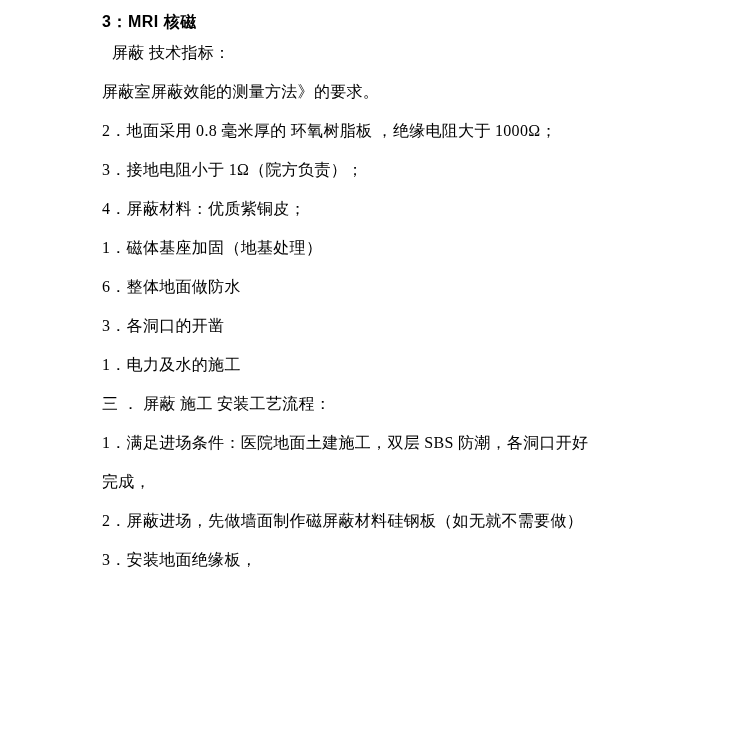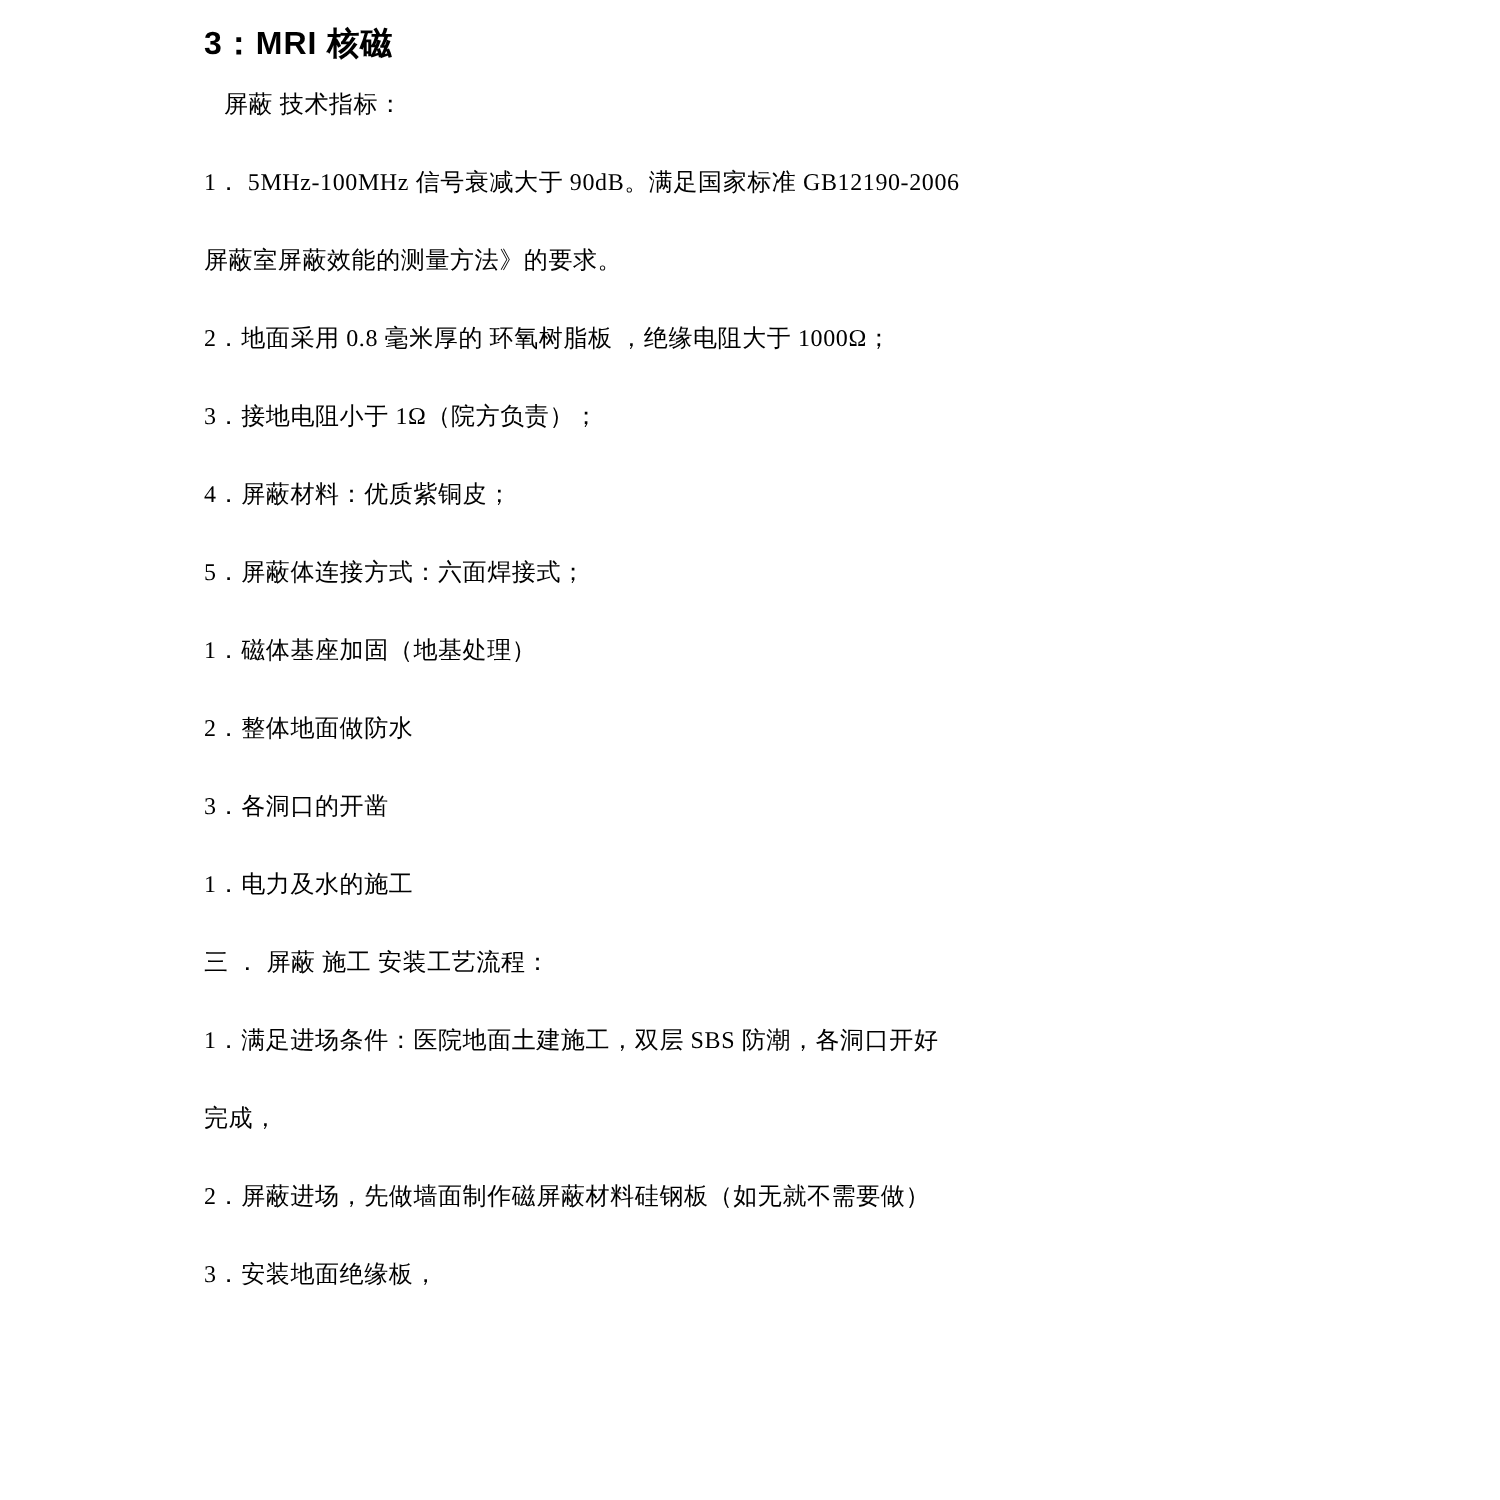--- a/index.html
+++ b/index.html
@@ -22,47 +22,45 @@
     position: relative;
   }
   .doc-title {
     font-family: "Liberation Sans", "DejaVu Sans", sans-serif;
     font-weight: bold;
     font-size: 16px;
     margin: 4px 0 0 62px;
     letter-spacing: 0.5px;
   }
   .para {
-    font-size: 12px;
+    font-size: 16px;
     line-height: 39px;
     margin: 0;
     padding-left: 62px;
     white-space: pre-wrap;
     letter-spacing: 0.3px;
   }
   .para.indent1 {
     padding-left: 72px;
   }
 </style>
 </head>
 <body>
 
 <div class="page">
 
   <div class="doc-title">3：MRI 核磁</div>
 
   <p class="para indent1">屏蔽 技术指标：</p>
-  <p class="para">1． 5MHz-100MHz 信号衰减大于 90dB。满足国家标准 GB12190-2006</p>
   <p class="para">屏蔽室屏蔽效能的测量方法》的要求。</p>
   <p class="para">2．地面采用 0.8 毫米厚的 环氧树脂板 ，绝缘电阻大于 1000Ω；</p>
   <p class="para">3．接地电阻小于 1Ω（院方负责）；</p>
   <p class="para">4．屏蔽材料：优质紫铜皮；</p>
-  <p class="para">5．屏蔽体连接方式：六面焊接式；</p>
   <p class="para">1．磁体基座加固（地基处理）</p>
-  <p class="para">2．整体地面做防水</p>
+  <p class="para">6．整体地面做防水</p>
   <p class="para">3．各洞口的开凿</p>
   <p class="para">1．电力及水的施工</p>
   <p class="para">三 ． 屏蔽 施工 安装工艺流程：</p>
   <p class="para">1．满足进场条件：医院地面土建施工，双层 SBS 防潮，各洞口开好</p>
   <p class="para">完成，</p>
   <p class="para">2．屏蔽进场，先做墙面制作磁屏蔽材料硅钢板（如无就不需要做）</p>
   <p class="para">3．安装地面绝缘板，</p>
 
 </div>
 

